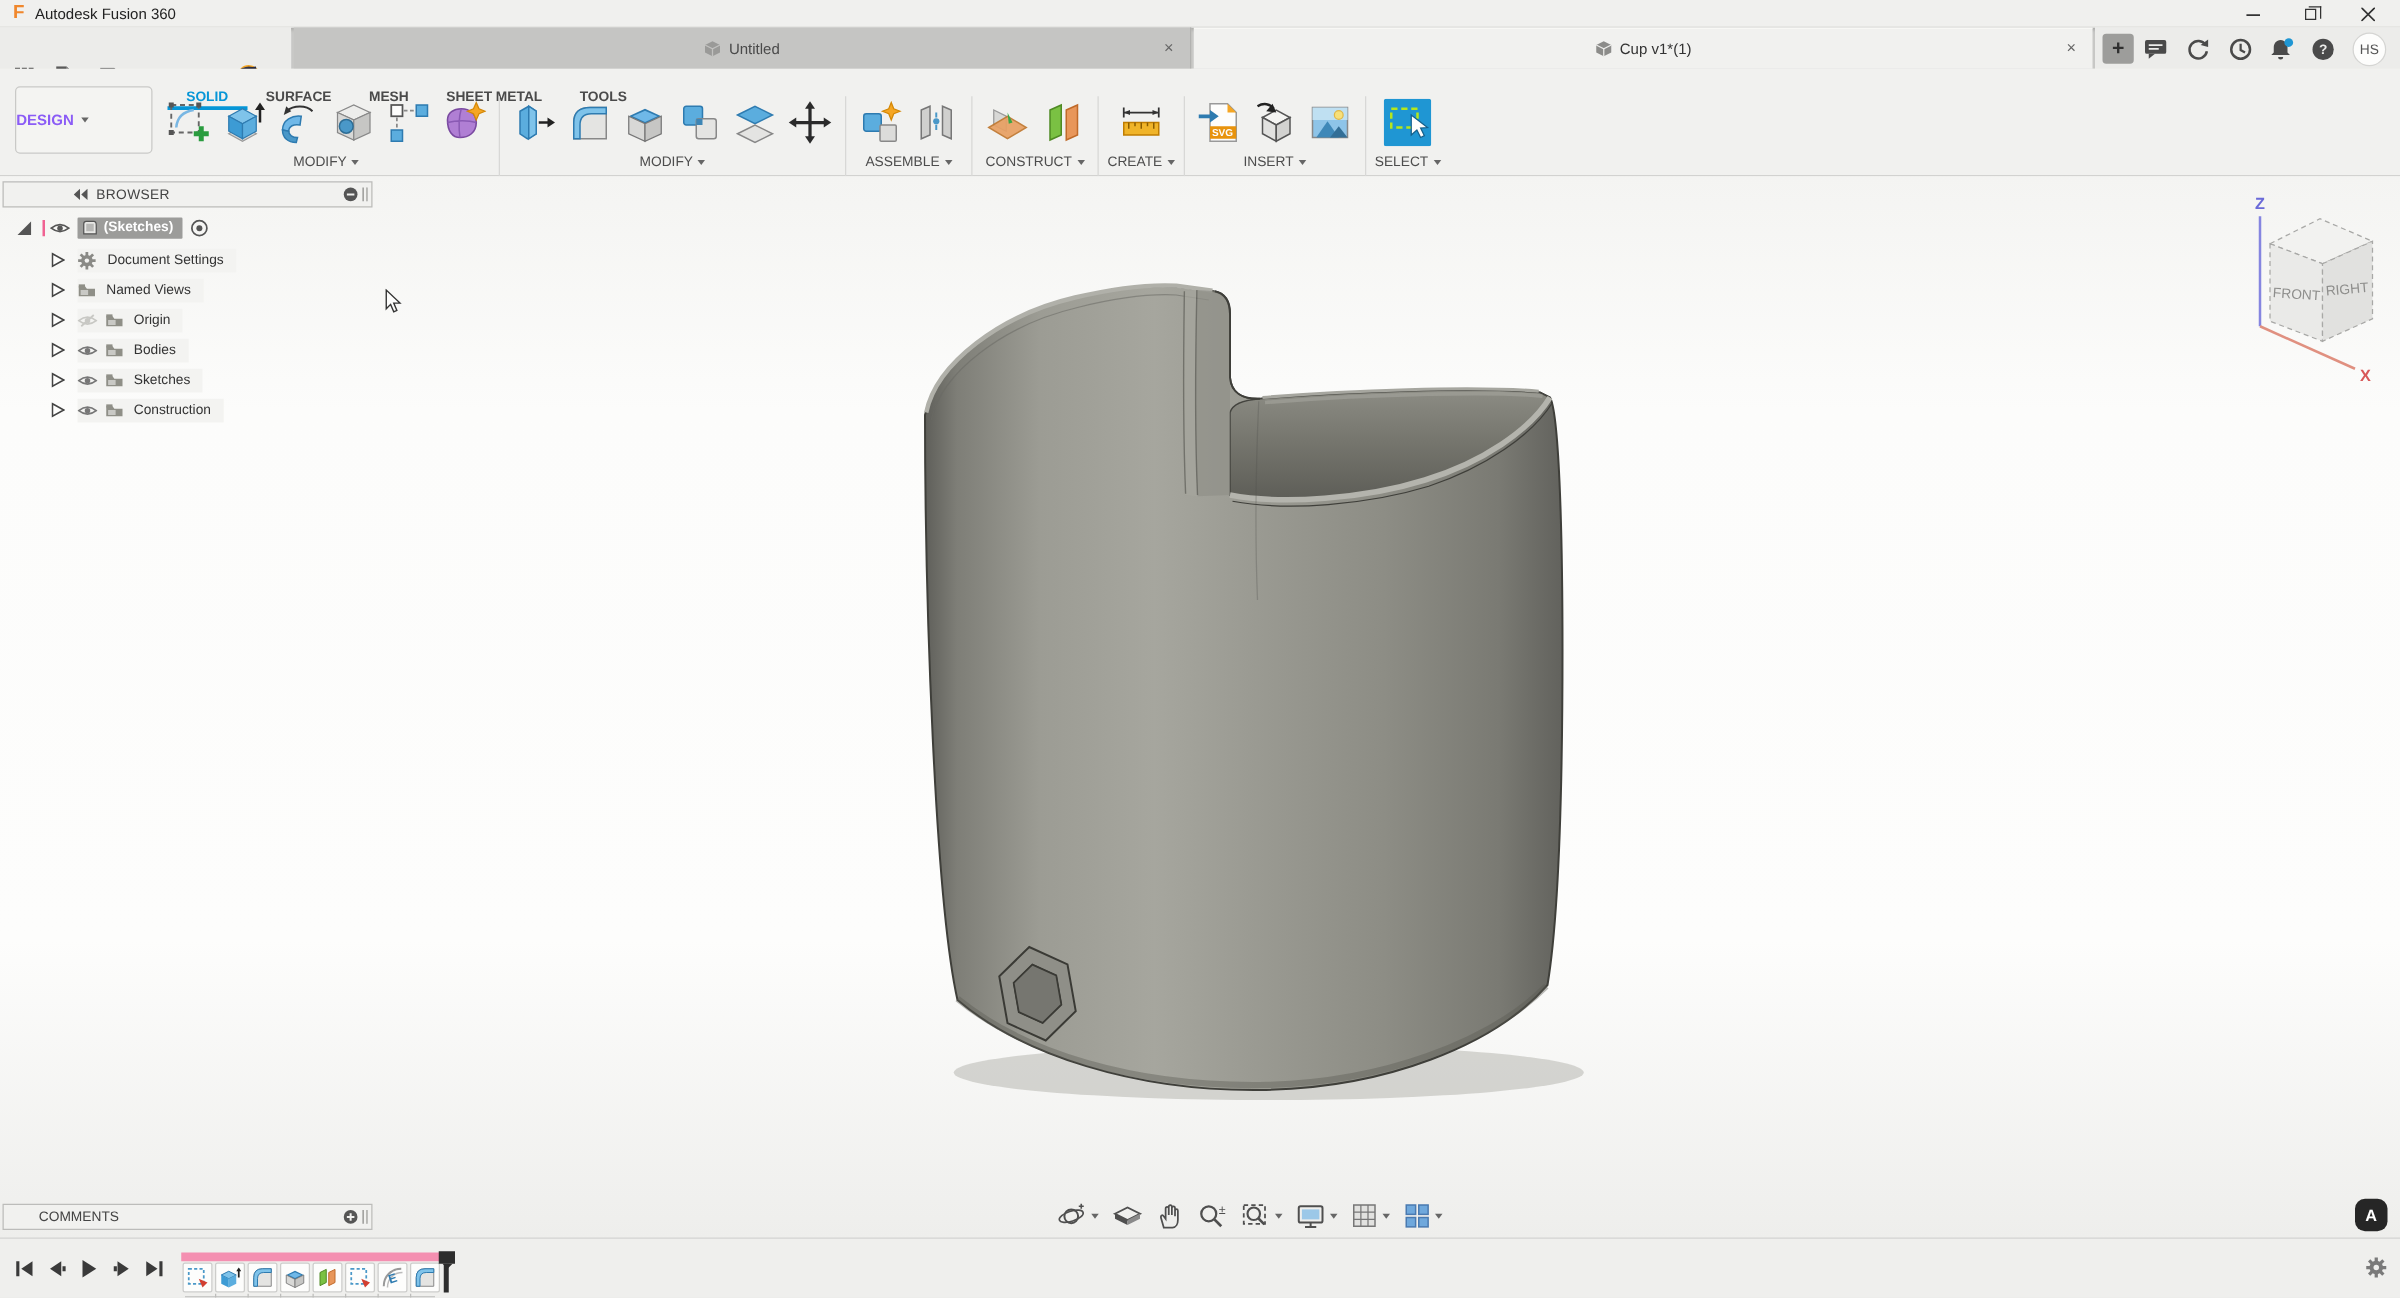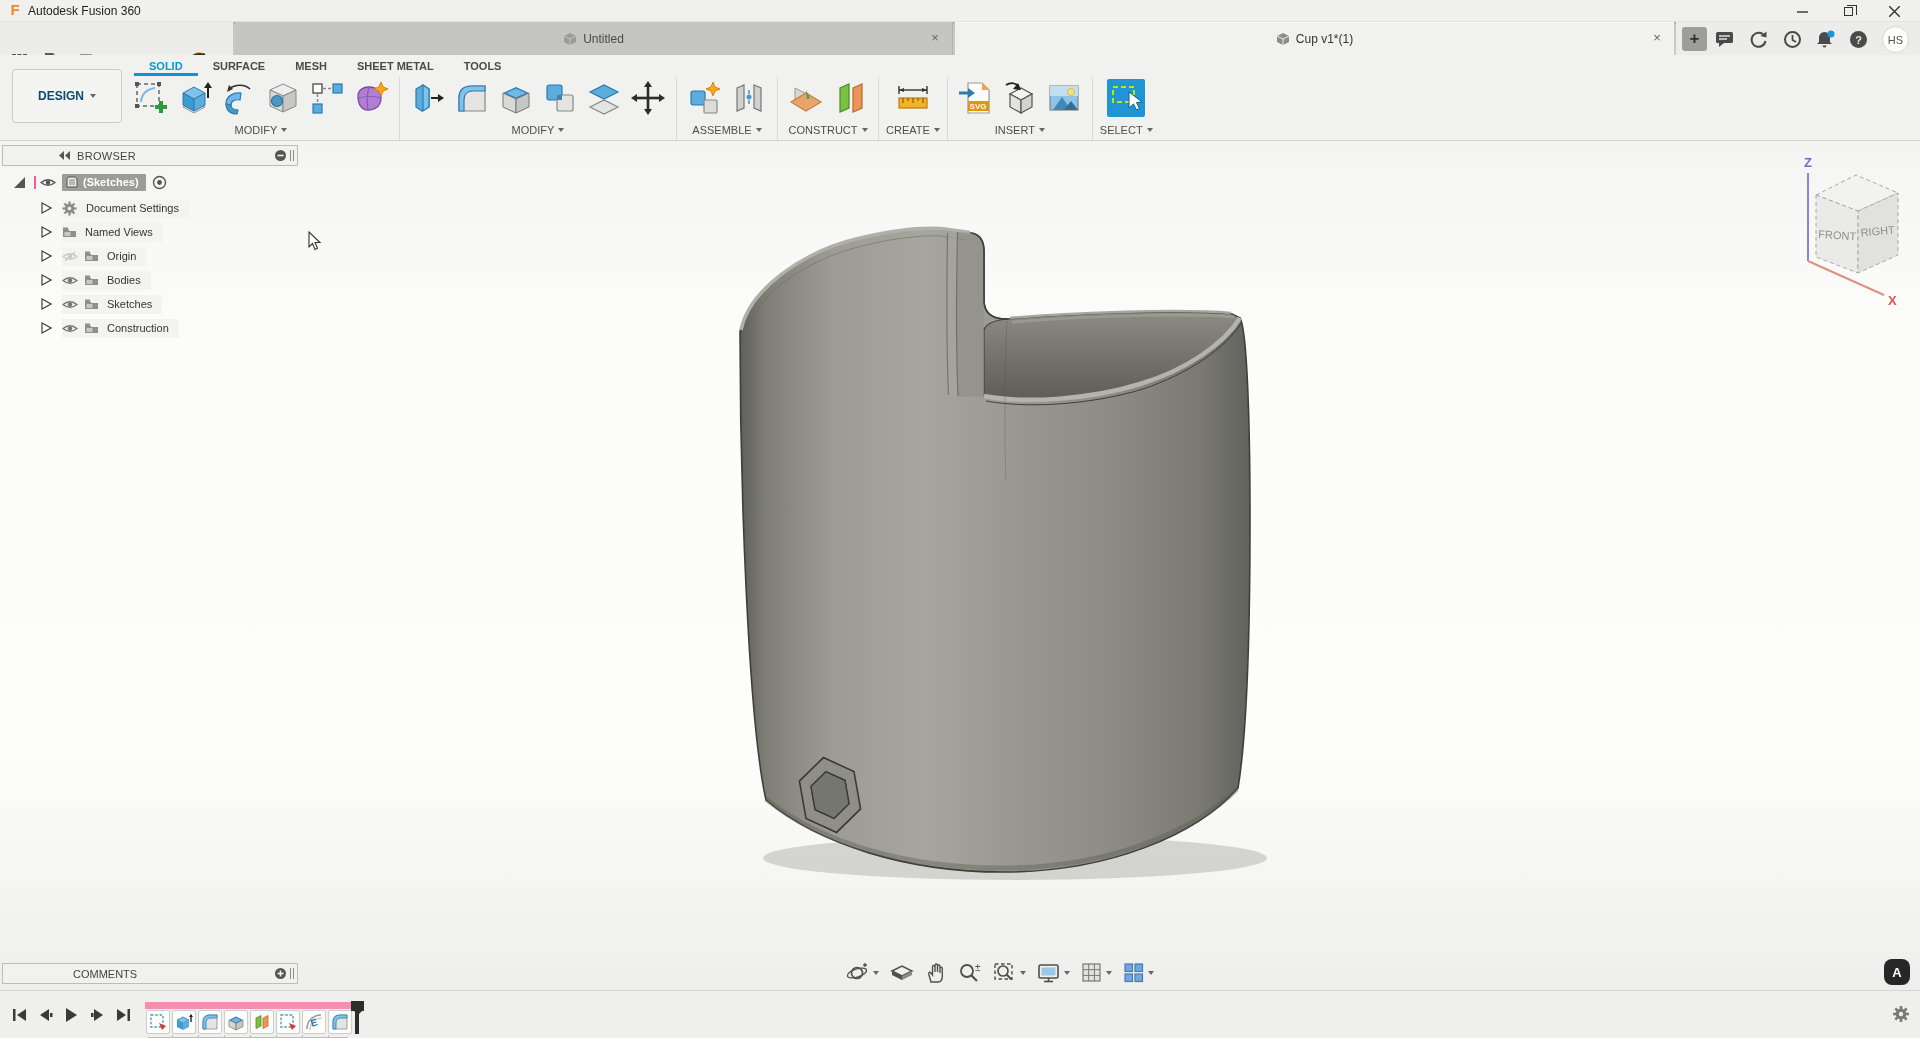--- a/index.html
+++ b/index.html
@@ -28,22 +28,22 @@
   .topico { position:absolute; top:6px; width:24px; height:22px; display:flex; align-items:center; justify-content:center; }
   #avatar-hs { position:absolute; left:1882px; top:4px; width:27px; height:27px; border-radius:50%; background:#fdfdfc; border:1px solid #d5d5d3; font-size:11px; color:#555; display:flex; align-items:center; justify-content:center; }
 
   
   .qatbtn { position:absolute; top:27px; width:26px; height:24px; display:flex; align-items:center; justify-content:center; }
   .caret { width:0; height:0; border-left:3.5px solid transparent; border-right:3.5px solid transparent; border-top:4px solid #666; display:inline-block; }
   .qcaret { position:absolute; top:37px; }
 
   
   #toolbar { position:absolute; left:0; top:55px; width:1920px; height:86px; background:#f1f1ef; border-bottom:1px solid #d2d2d0; }
-  #design-btn { position:absolute; left:12px; top:14px; width:110px; height:54px; border:1px solid #c9c9c7; border-radius:4px; display:flex; align-items:center; justify-content:center; gap:6px; font-size:12px; font-weight:bold; color:#0c4a6e; background:#f4f4f2; }
-  #ribbon-tabs { position:absolute; left:134px; top:3px; display:flex; height:18px; }
+  #design-btn { position:absolute; left:12px; top:14px; width:110px; height:54px; border:1px solid #c9c9c7; border-radius:4px; display:flex; align-items:center; justify-content:flex-start; gap:6px; font-size:12px; font-weight:bold; color:#8b5cf6; background:#f4f4f2; }
+  #ribbon-tabs { position:absolute; left:134px; top:15px; display:flex; height:18px; }
   .rtab { padding:0 15px; font-size:11px; font-weight:bold; color:#4a4a4a; line-height:16px; }
   .rtab.active { color:#0696d7; border-bottom:3px solid #0696d7; }
   #groups { position:absolute; left:130px; top:20px; display:flex; align-items:flex-start; }
   .group { display:flex; flex-direction:column; align-items:center; }
   .gicons { display:flex; gap:2px; height:46px; align-items:center; }
   .glabel { font-size:11px; color:#4d4d4d; margin-top:3px; display:flex; align-items:center; gap:4px; }
   .gsep { width:1px; background:#d8d8d6; height:64px; margin:0 7px; align-self:flex-start; margin-top:2px; }
   .ribbtn { width:42px; height:44px; display:flex; align-items:center; justify-content:center; border-radius:2px; }
   .ribbtn svg { display:block; }
 
@@ -53,21 +53,21 @@
 
   
   #browser-hdr { position:absolute; left:2px; top:4px; width:296px; height:21px; background:#f1f1ef; border:1px solid #bcbcba; display:flex; align-items:center; font-size:11px; color:#444; letter-spacing:.3px;padding-left:48px; }
   .panel-grip { width:1px; height:11px; background:#8a8a88; margin-left:3px; box-shadow:2px 0 0 #f1f1ef, 3px 0 0 #8a8a88; }
   .brow { position:absolute; height:20px; display:flex; align-items:center; font-size:11px; color:#333; }
   .rowstrip { display:flex; align-items:center; height:19px; background:#f3f3f1; padding-right:10px; }
   #unsaved-chip { display:flex; align-items:center; height:17px; background:#9c9c9a; border-radius:1px; padding:0 7px 0 3px; color:#fff; font-weight:bold; }
   .pinkbar { width:2px; height:13px; background:#f06292; margin-right:4px; }
 
   
-  #comments-hdr { position:absolute; left:2px; top:822px; width:296px; height:21px; background:#f1f1ef; border:1px solid #bcbcba; display:flex; align-items:center; font-size:11px; color:#444;padding-left:42px; }
+  #comments-hdr { position:absolute; left:2px; top:822px; width:296px; height:21px; background:#f1f1ef; border:1px solid #bcbcba; display:flex; align-items:center; font-size:11px; color:#444; }
   #navbar { position:absolute; left:843px; top:818px; height:28px; display:flex; align-items:center; gap:5px; }
   .navbtn { display:flex; align-items:center; gap:3px; padding:2px 3px; }
   #assistant-badge { position:absolute; left:1884px; top:818px; width:26px; height:26px; border-radius:8px; background:#262626; color:#fff; font-weight:bold; font-size:13px; display:flex; align-items:center; justify-content:center; }
 
   
   #timeline { position:absolute; left:0; top:990px; width:1920px; height:48px; background:#efefed; border-top:1px solid #d4d4d2; }
   .pbtn { position:absolute; top:14px; width:22px; height:20px; display:flex; align-items:center; justify-content:center; }
   #pinkhl { position:absolute; left:145px; top:11px; width:211px; height:7px; background:#f48fb1; }
   .ftile { position:absolute; top:19px; width:24px; height:24px; background:#fdfdfc; border:1px solid #cdcdcb; border-radius:2px; display:flex; align-items:center; justify-content:center; }
   #scrubber-cap { position:absolute; left:351px; top:10px; width:13px; height:10px; background:#2d2d2d; }

